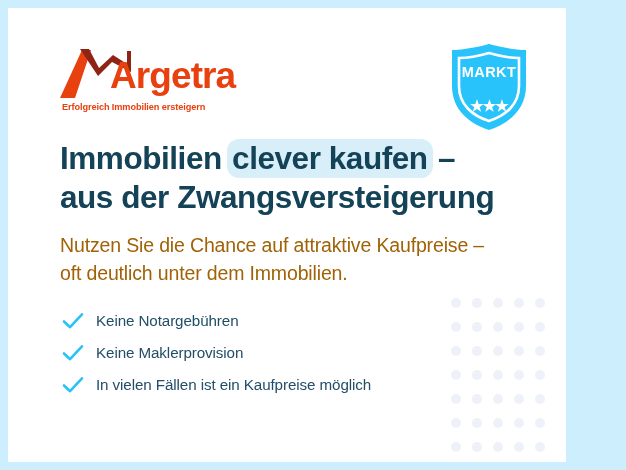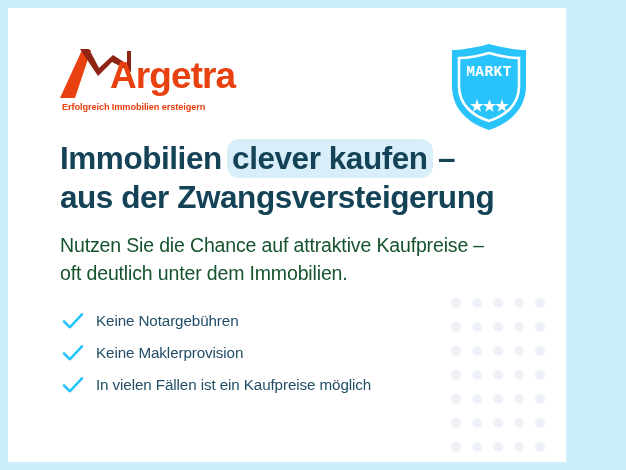--- a/index.html
+++ b/index.html
@@ -101,21 +101,21 @@
   #badge svg { display: block; width: 82px; height: 90px; }
   .badge-txt {
     position: absolute;
     left: 0;
     width: 82px;
     text-align: center;
     color: #ffffff;
     font-weight: bold;
     letter-spacing: 0.4px;
   }
-  #badge-line1 { top: 22px; font-size: 14.5px; font-family: Liberation Mono, monospace; }
+  #badge-line1 { top: 22px; font-size: 14.5px; }
   #badge-line2 { top: 38px; font-size: 14.5px; }
   #badge-stars { top: 55px; font-size: 15px; letter-spacing: -1px; }
 
   
   #headline {
     position: absolute;
     left: 52px;
     top: 131px;
     z-index: 2;
     font-size: 31.5px;
@@ -132,21 +132,21 @@
   }
   #headline .line { display: block; white-space: nowrap; }
 
   
   #subheadline {
     position: absolute;
     left: 52px;
     top: 224px;
     z-index: 2;
     font-size: 19.5px;
-    color: #14532d;
+    color: #a16207;
     line-height: 1.42;
     letter-spacing: -0.15px;
   }
   #subheadline .line { display: block; white-space: nowrap; }
 
   
   #features {
     position: absolute;
     left: 54px;
     top: 298px;

